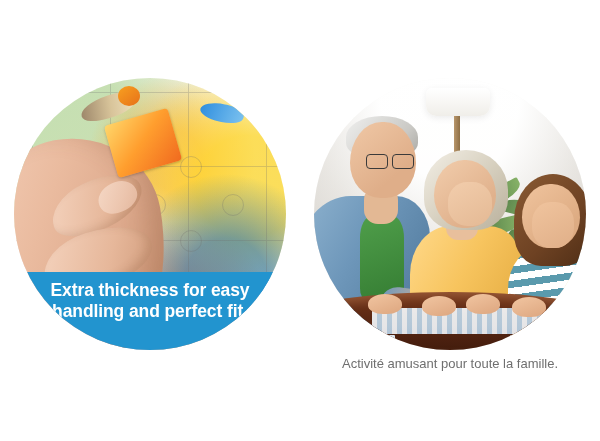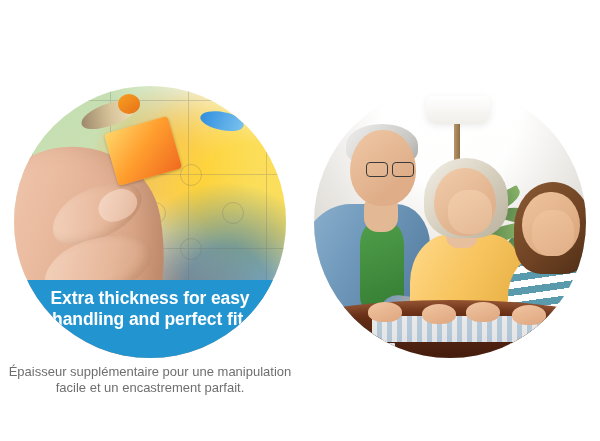--- a/index.html
+++ b/index.html
@@ -17,21 +17,21 @@
   .stage {
     position: relative;
     width: 600px;
     height: 441px;
     background: #ffffff;
   }
 
   
   .panel {
     position: absolute;
-    top: 8px;
+    top: 0;
     width: 300px;
     height: 339px;
   }
   .panel.left  { left: 0; }
   .panel.right { left: 300px; }
 
   .circle-wrap {
     position: absolute;
     left: 50%;
     top: 78px;
@@ -531,21 +531,20 @@
           <div class="thumbnail"></div>
         </div>
         <div class="held-piece"></div>
       </div>
 
       <div class="band">
         <p class="band-text">Extra thickness for easy handling and perfect fit.</p>
       </div>
     </div>
 
-    <p class="caption">Épaisseur supplémentaire pour une manipulation facile et un encastrement parfait.</p>
   </div>
 
   <div class="panel right">
 
     <div class="circle-wrap">
 
       <div class="scene">
         <div class="bg-room"></div>
         <div class="wall-shadow"></div>
 
@@ -601,15 +600,16 @@
         <div class="hands-row">
           <div class="hand-blob" style="left:6px;   top:0;"></div>
           <div class="hand-blob" style="left:60px;  top:2px;"></div>
           <div class="hand-blob" style="left:104px; top:0;"></div>
           <div class="hand-blob" style="left:150px; top:3px;"></div>
         </div>
       </div>
 
     </div>
 
+    <p class="caption">Activité amusant pour toute la famille.</p>
   </div>
 
 </div>
 
 </body></html>

